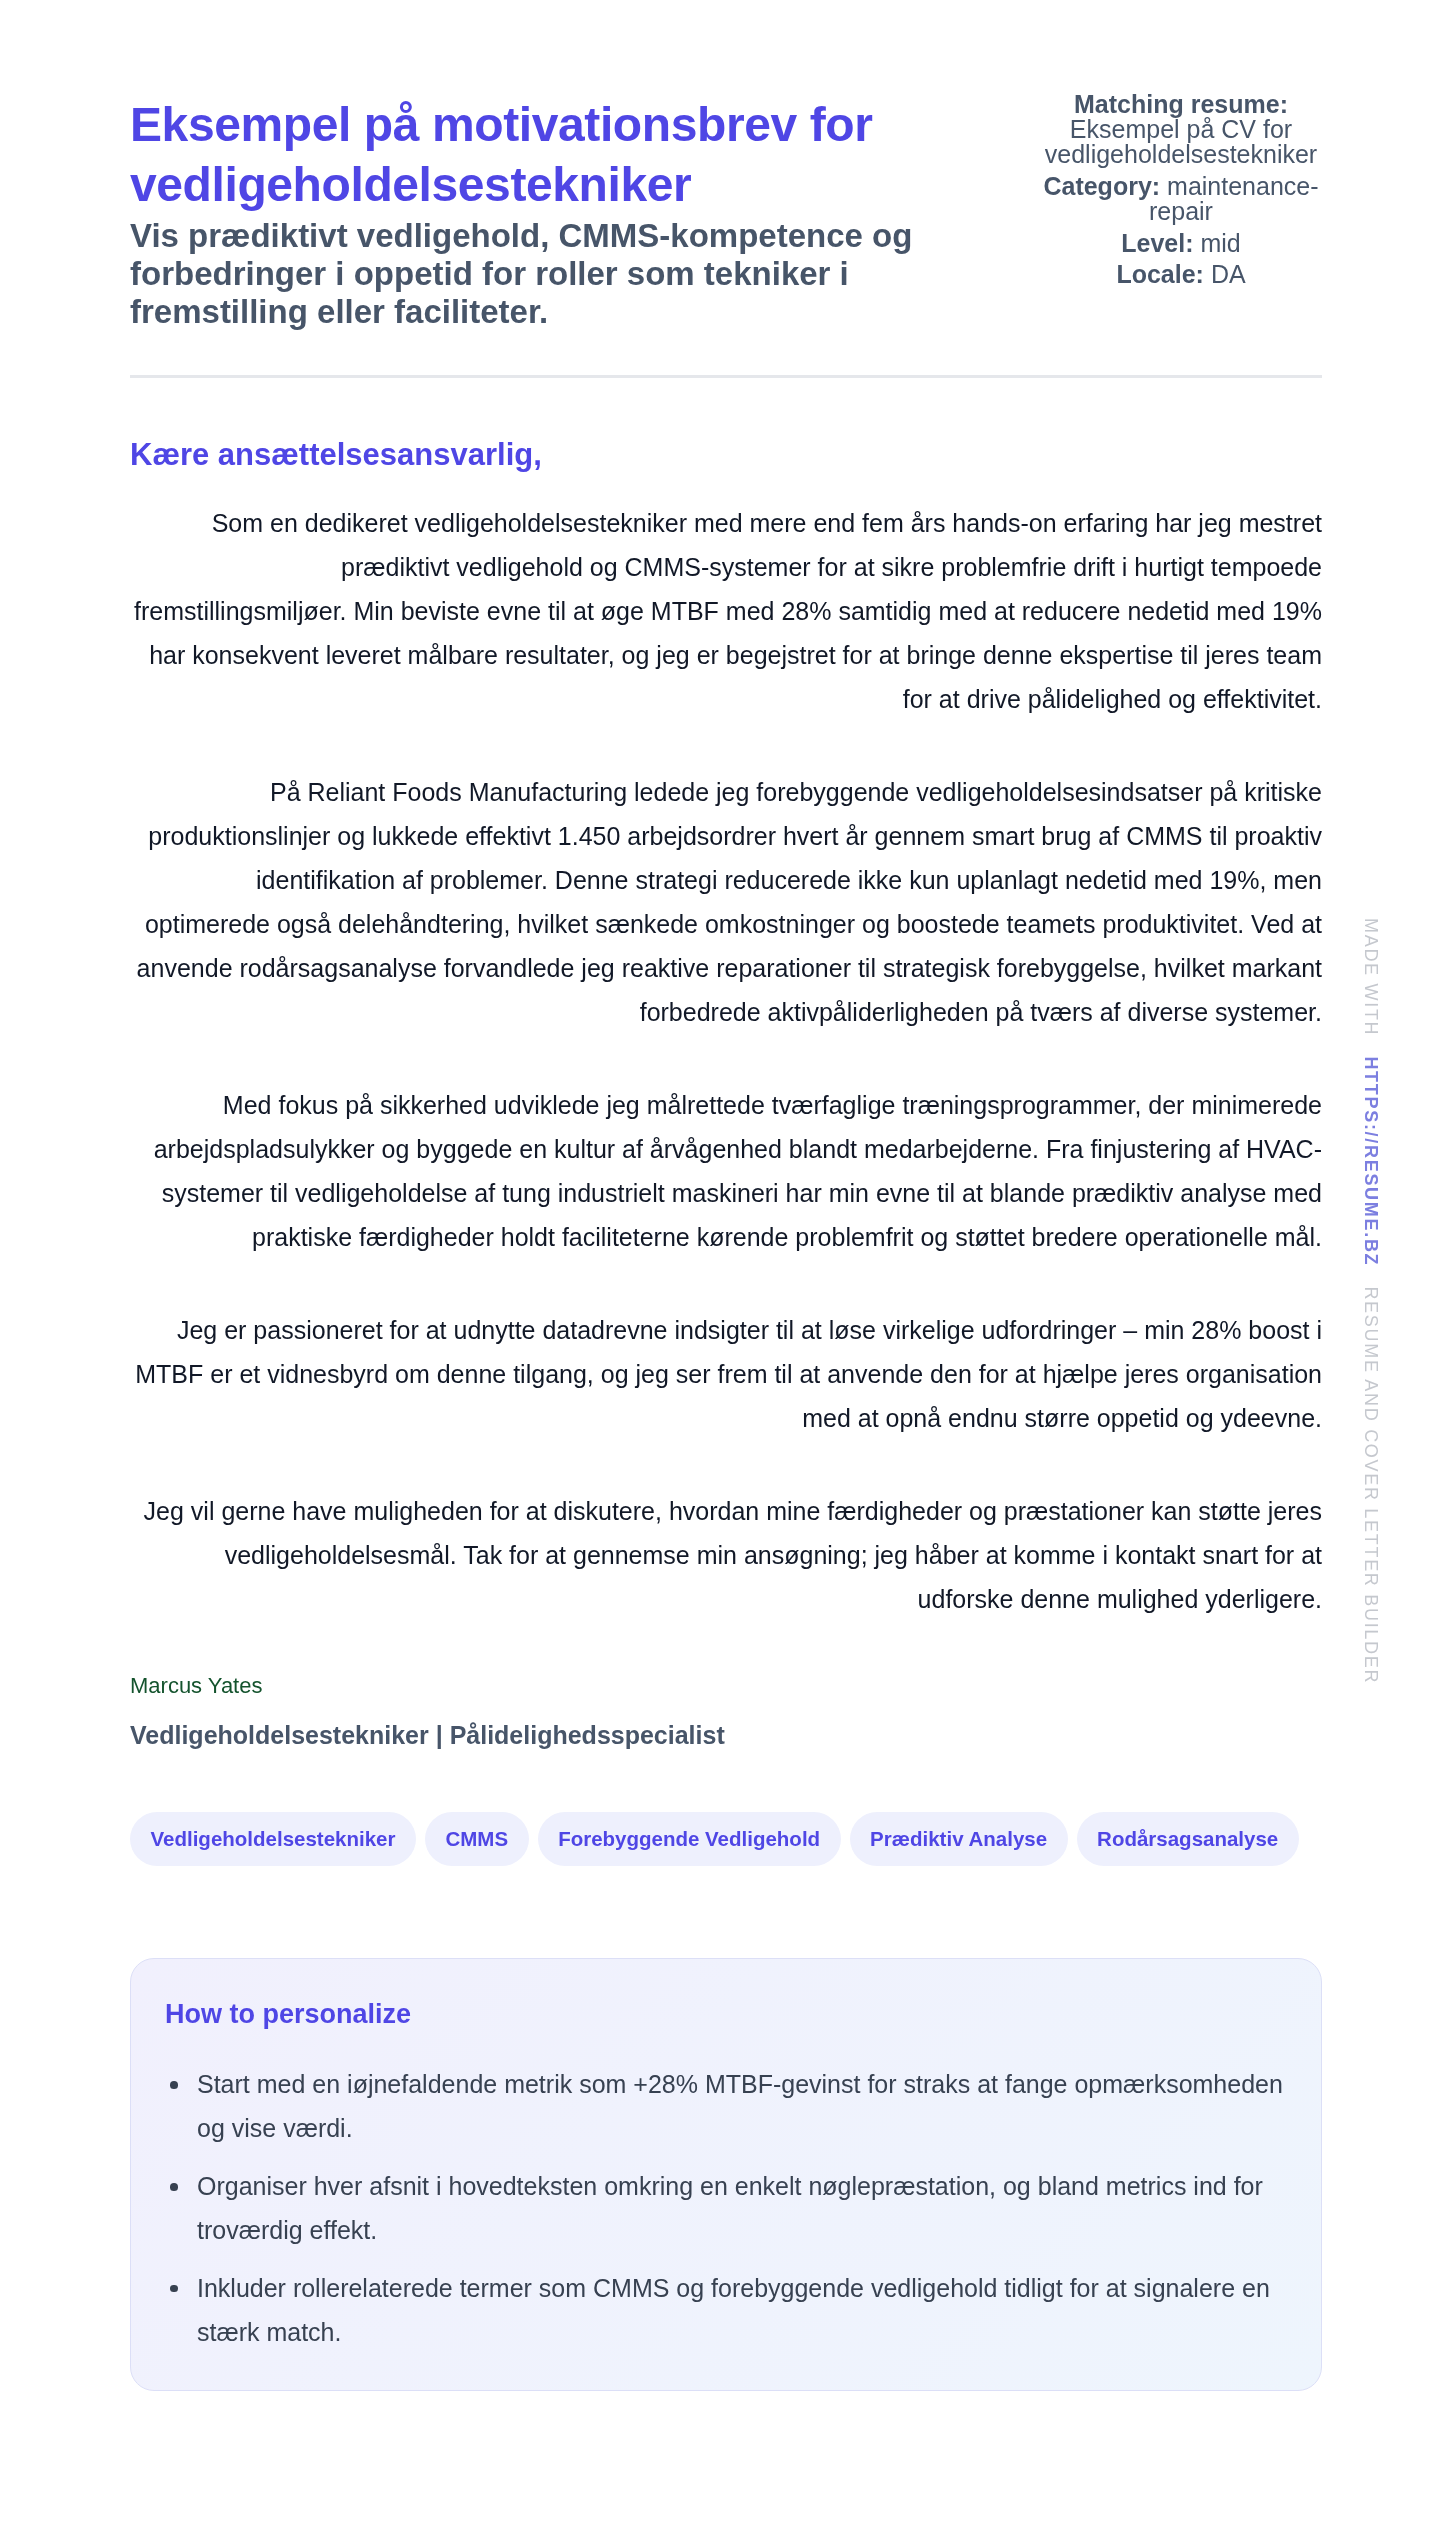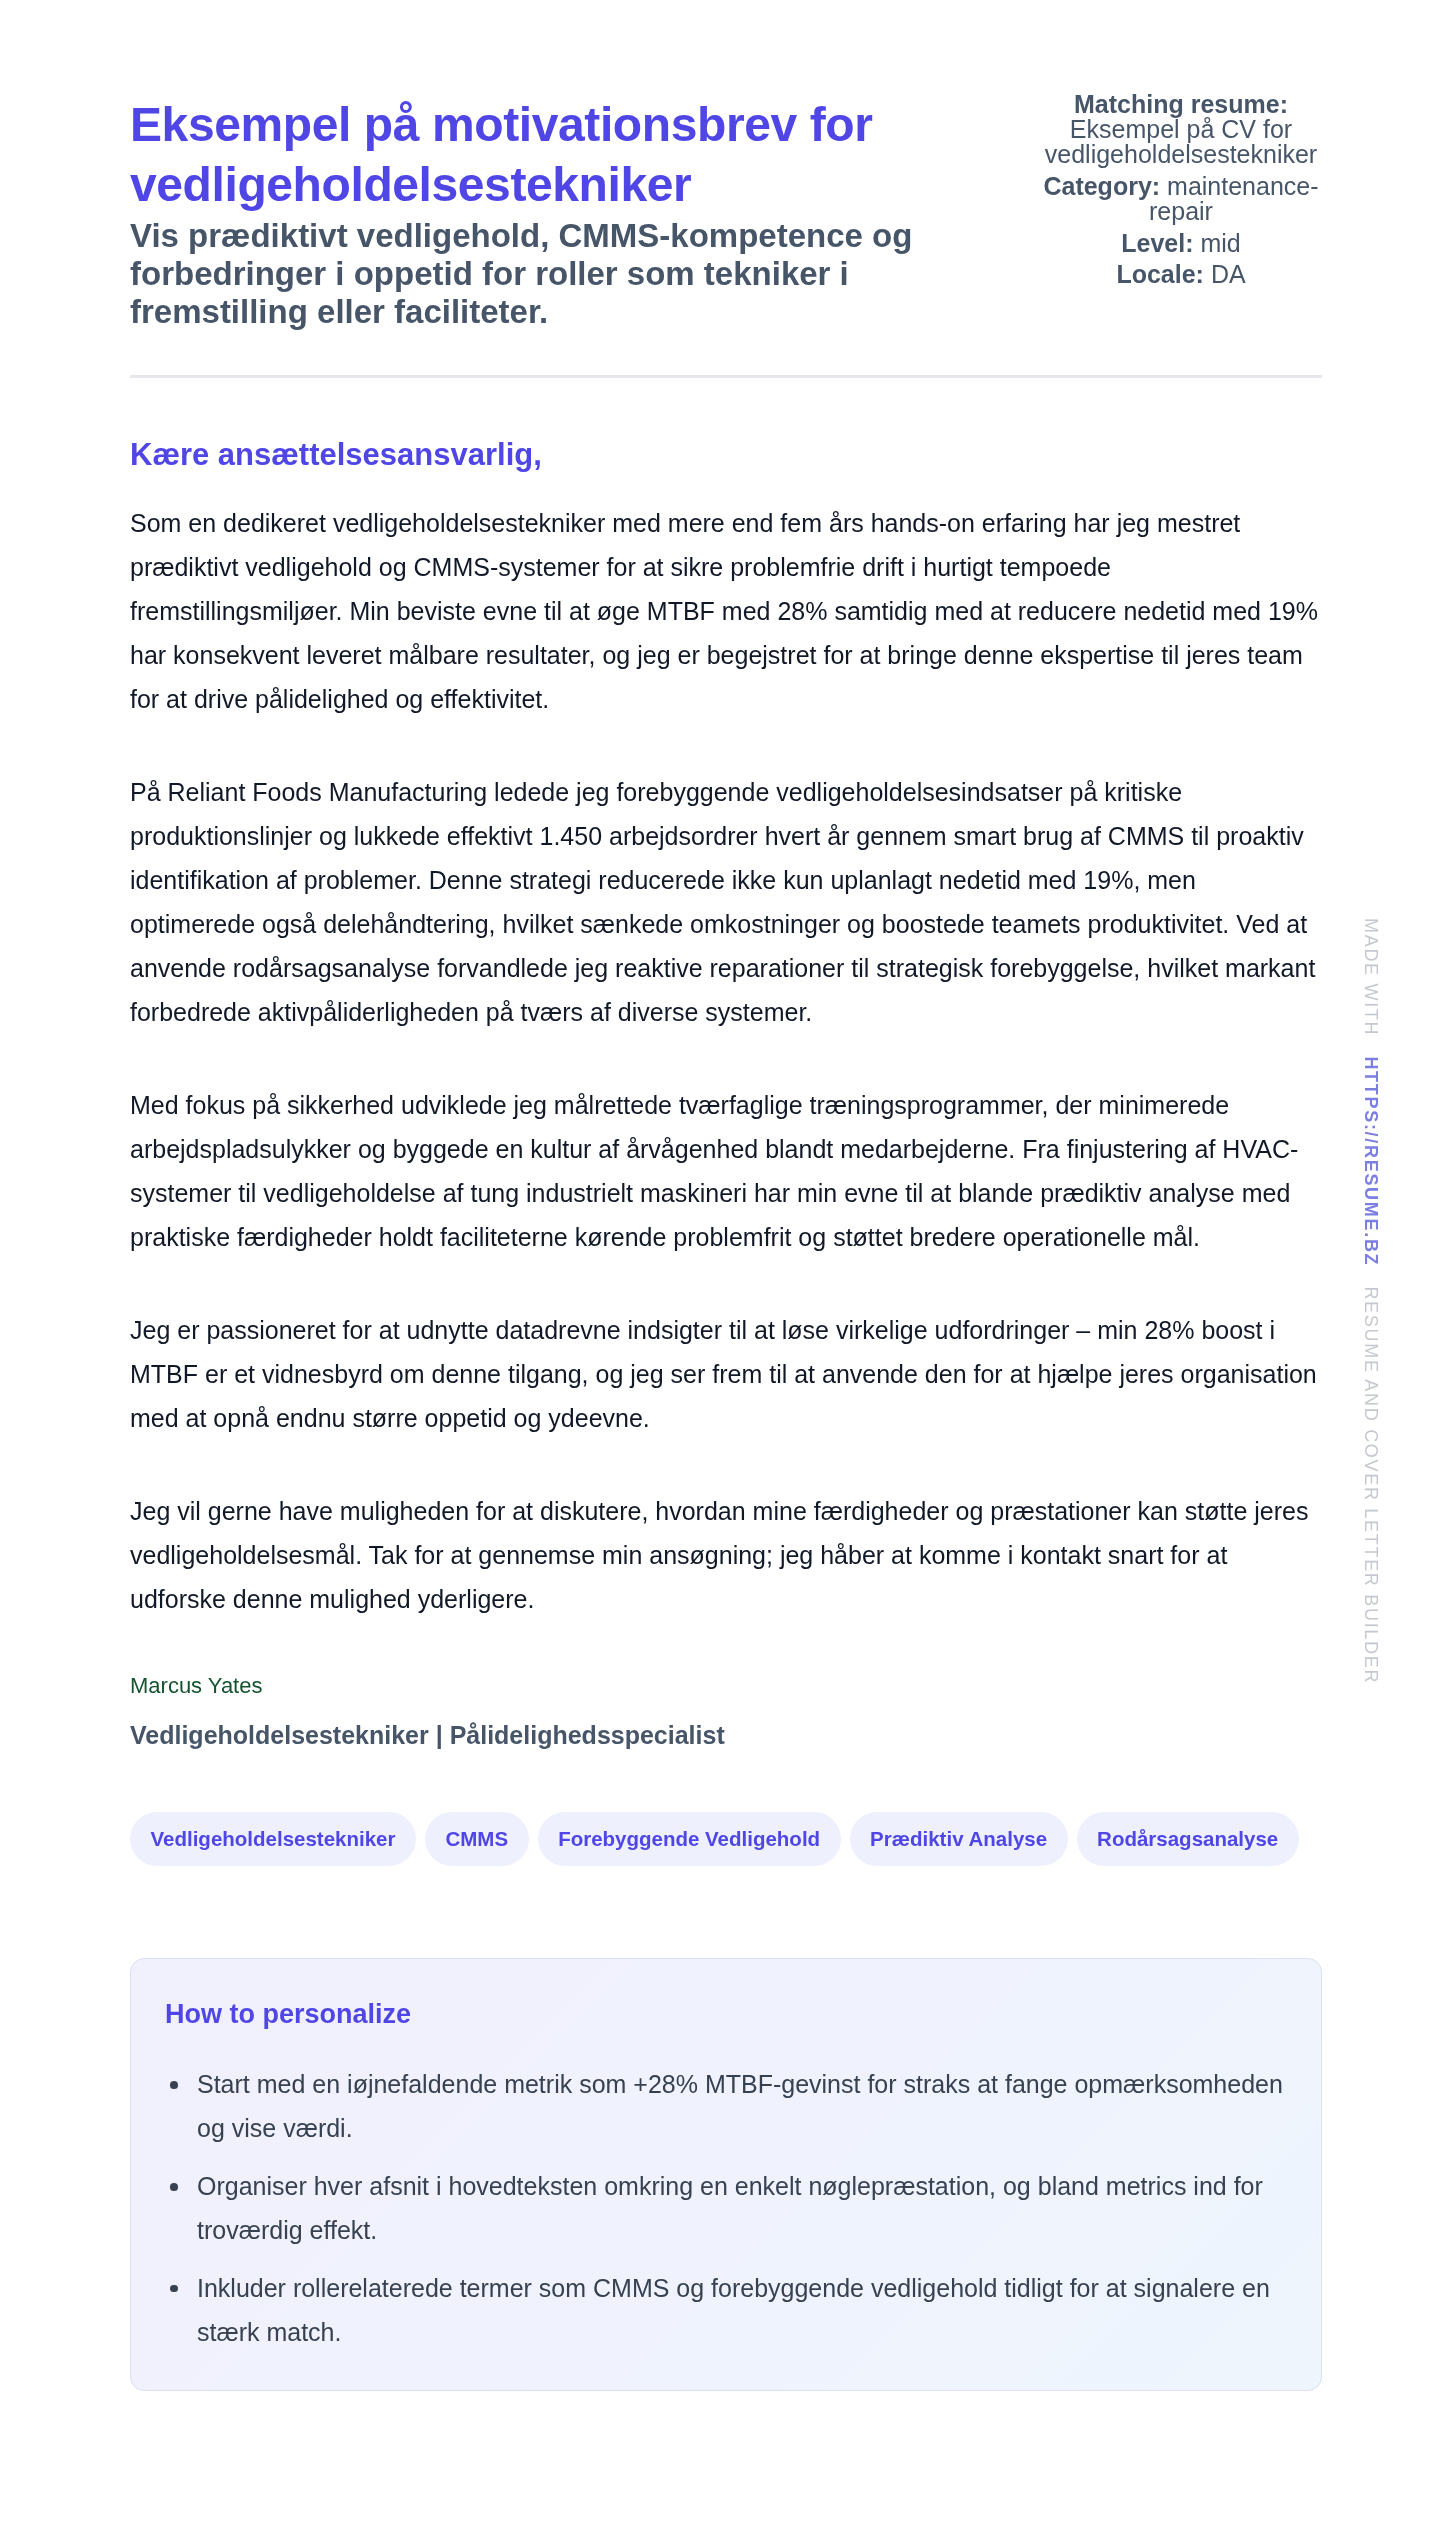--- a/index.html
+++ b/index.html
@@ -63,20 +63,21 @@
     color: #4f46e5;
   }
   .body-text {
     margin-top: 31px;
   }
   .para {
     font-size: 25px;
     line-height: 44px;
     color: #111827;
     margin-bottom: 49px;
+    text-align: right;
   }
   .signature {
     margin-top: 47px;
   }
   .sig-name {
     font-size: 22px;
     line-height: 31px;
     font-weight: 400;
     color: #14532d;
   }
@@ -100,21 +101,21 @@
     font-size: 20.5px;
     font-weight: 700;
     line-height: 25.6px;
     padding: 14.5px 20.5px;
     border-radius: 29px;
     white-space: nowrap;
   }
   .tips {
     margin-top: 92px;
     border: 1.7px solid #dcdff7;
-    border-radius: 14px;
+    border-radius: 24px;
     background: linear-gradient(135deg, #f1f0fd 0%, #eef5fd 100%);
     padding: 38px 34px 36px 34px;
   }
   .tips-title {
     font-size: 27px;
     line-height: 34px;
     font-weight: 700;
     color: #4f46e5;
   }
   .tips-list {

